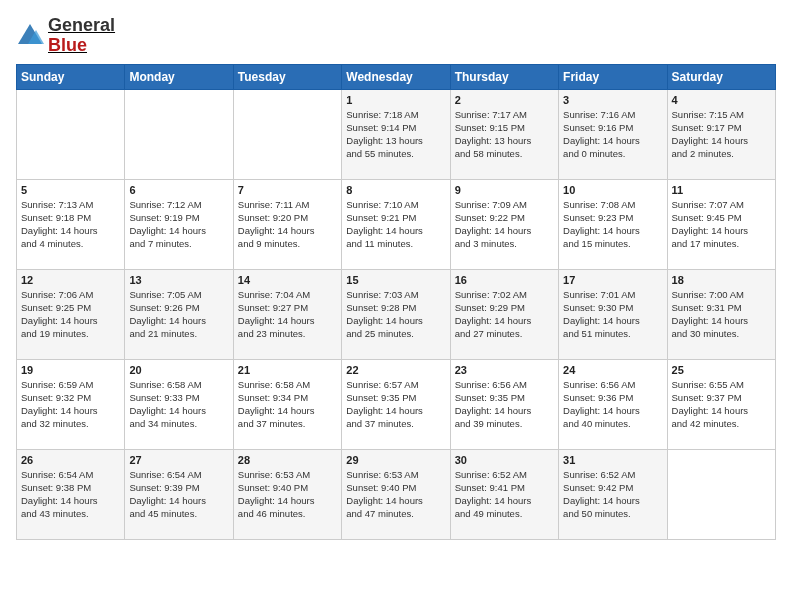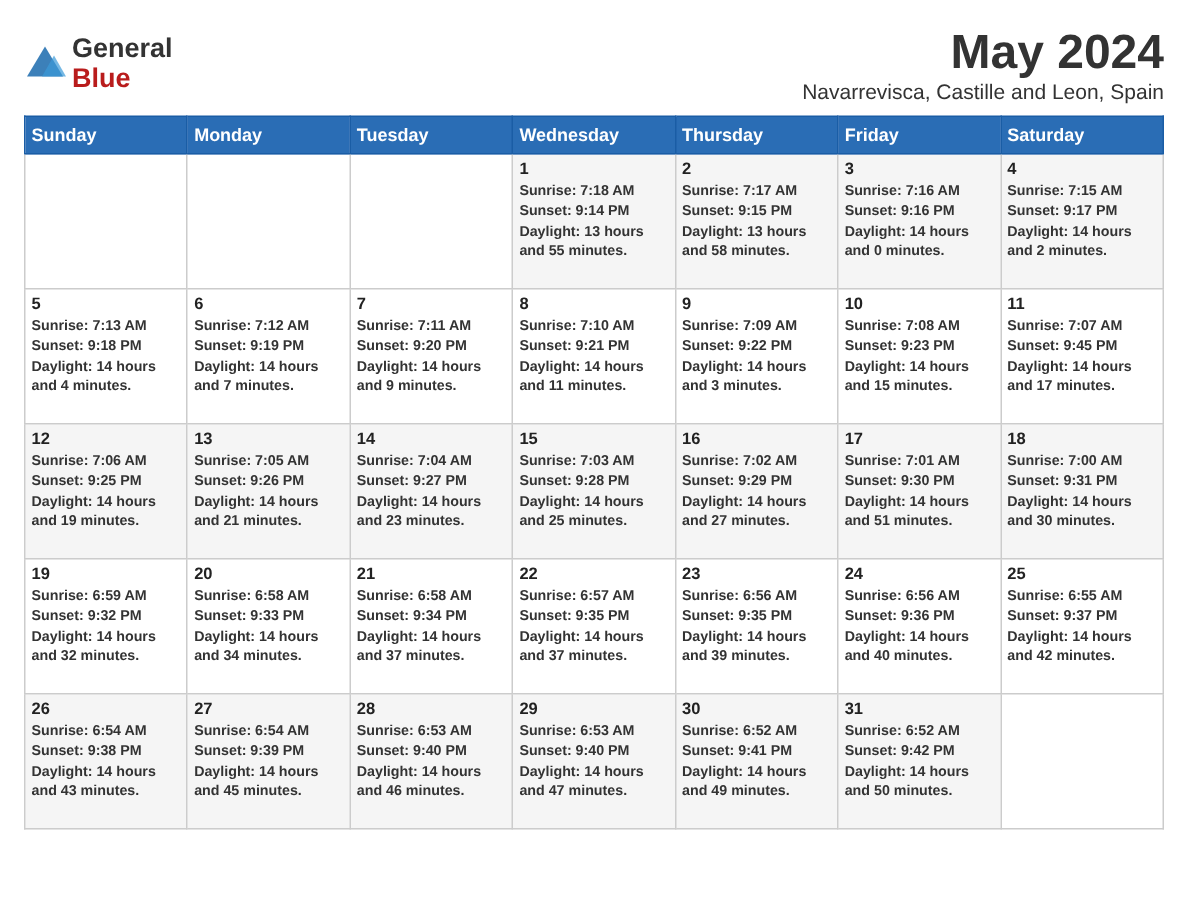--- a/index.html
+++ b/index.html
@@ -6,22 +6,23 @@
     body {
       font-family: Arial, sans-serif;
       background: #fff;
       width: 792px;
       min-height: 612px;
       padding: 16px;
     }
     .header {
       display: flex;
       justify-content: space-between;
-      align-items: center;
+      align-items: flex-end;
       margin-bottom: 8px;
+      text-decoration: underline;
     }
     .logo {
       display: flex;
       align-items: center;
     }
     .logo-text {
       font-size: 18px;
       font-weight: bold;
       line-height: 1.1;
     }
@@ -73,42 +74,37 @@
     .day-num {
       font-weight: bold;
       font-size: 11px;
       margin-bottom: 2px;
       color: #222;
     }
     .day-info {
       font-size: 9.5px;
       color: #333;
       line-height: 1.4;
-      font-weight: bold;
     }
     .empty { background: #fff !important; }
   </style>
 </head>
 <body>
 
 <div class="header">
   <div class="logo">
     <svg class="logo-icon" viewBox="0 0 28 28" xmlns="http://www.w3.org/2000/svg">
       <polygon points="14,2 26,22 2,22" fill="#1a6aad" opacity="0.85"></polygon>
       <polygon points="20,8 28,22 12,22" fill="#3a9ad9" opacity="0.7"></polygon>
     </svg>
     <div class="logo-text">
       <span class="logo-general">General</span><br>
       <span class="logo-blue">Blue</span>
     </div>
   </div>
-  <div class="title-block">
-    <div class="month-title">May 2024</div>
-    <div class="location">Navarrevisca, Castille and Leon, Spain</div>
-  </div>
 </div>
 
 <table>
   <thead>
     <tr>
     <th>Sunday</th>
         <th>Monday</th>
         <th>Tuesday</th>
         <th>Wednesday</th>
         <th>Thursday</th>

